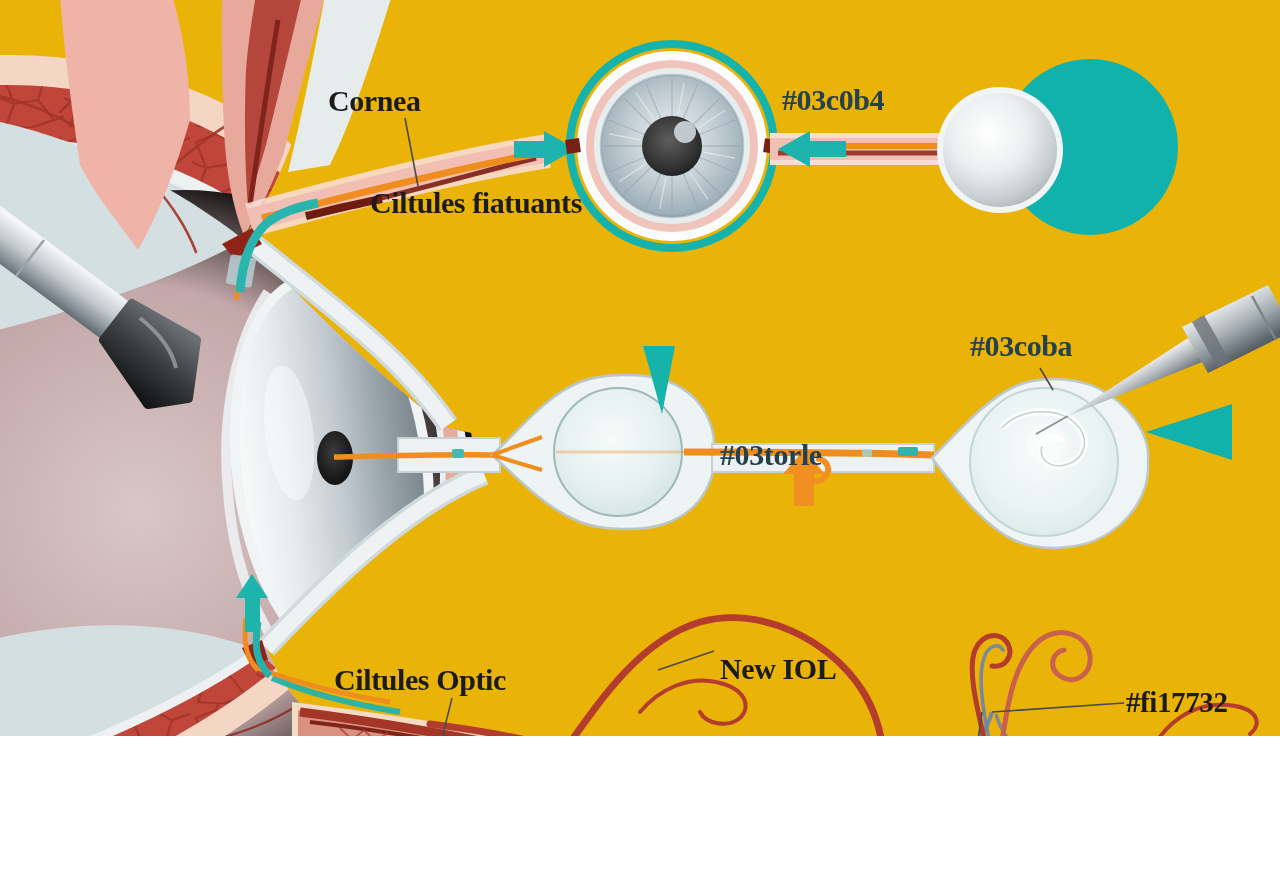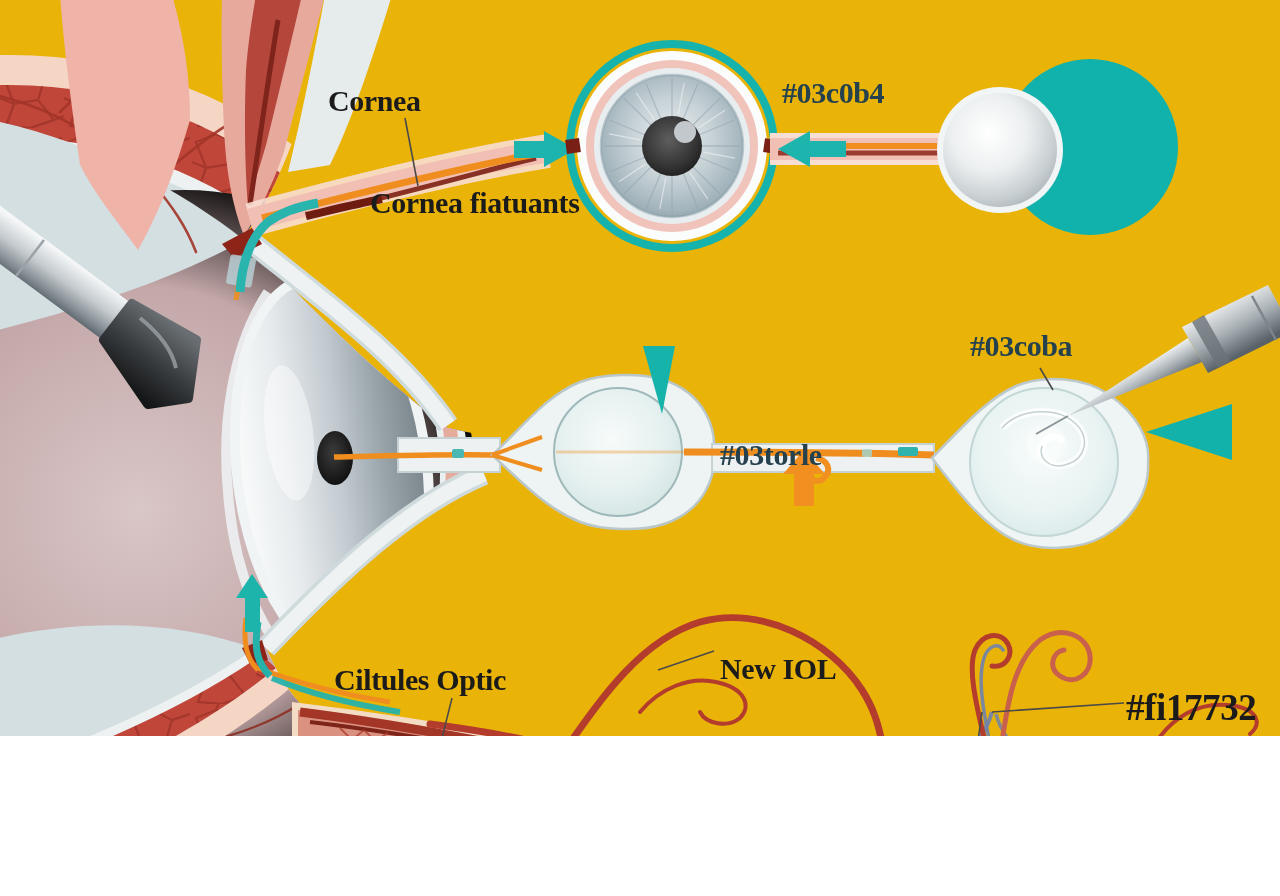--- a/index.html
+++ b/index.html
@@ -2,21 +2,21 @@
 <html><head>
 <meta charset="utf-8">
 <style>
   html,body{margin:0;padding:0;background:#ffffff;}
   .stage{position:relative;width:1280px;height:736px;background:#eab308;overflow:hidden;
          font-family:Liberation Serif, serif;}
   .stage svg{position:absolute;left:0;top:0;}
   .lbl{position:absolute;white-space:nowrap;font-weight:700;font-size:30px;
        letter-spacing:-0.4px;color:#1b1b1b;}
   .lbl.teal-code{color:#24414d;}
-  .lbl.small{font-size:37px;}
+  .lbl.small{font-size:29px;}
 </style>
 </head>
 <body>
 
 <div class="stage">
 
 <svg viewBox="0 0 1280 896" width="1280" height="896">
   <defs>
     <radialGradient id="g_mauve" cx="42%" cy="55%" r="70%">
       <stop offset="0%" stop-color="#d9c6c6"></stop>
@@ -338,21 +338,21 @@
     <line x1="405" y1="118" x2="418" y2="186"></line>
     <line x1="658" y1="670" x2="714" y2="651"></line>
     <line x1="452" y1="698" x2="440" y2="746"></line>
     <line x1="1124" y1="703" x2="992" y2="712"></line>
     <line x1="982" y1="712" x2="970" y2="798"></line>
     <line x1="1040" y1="368" x2="1053" y2="390"></line>
   </g>
 </svg>
 
 <div class="lbl" style="left:328px;top:84px;">Cornea</div>
-<div class="lbl" style="left:370px;top:186px;">Cornea fiatuants</div>
-<div class="lbl teal-code" style="left:782px;top:76px;">#03c0b4</div>
+<div class="lbl" style="left:370px;top:186px;">Ciltules fiatuants</div>
+<div class="lbl teal-code" style="left:782px;top:83px;">#03c0b4</div>
 <div class="lbl teal-code" style="left:720px;top:398px;margin-top:40px;">#03torle</div>
 <div class="lbl teal-code" style="left:970px;top:329px;text-align:center;">#03coba</div>
 <div class="lbl" style="left:720px;top:635px;margin-top:17px;">New IOL</div>
 <div class="lbl" style="left:334px;top:663px;">Ciltules Optic</div>
 <div class="lbl small" style="left:1126px;top:686px;">#fi17732</div>
 
 </div>
 
 </body></html>

